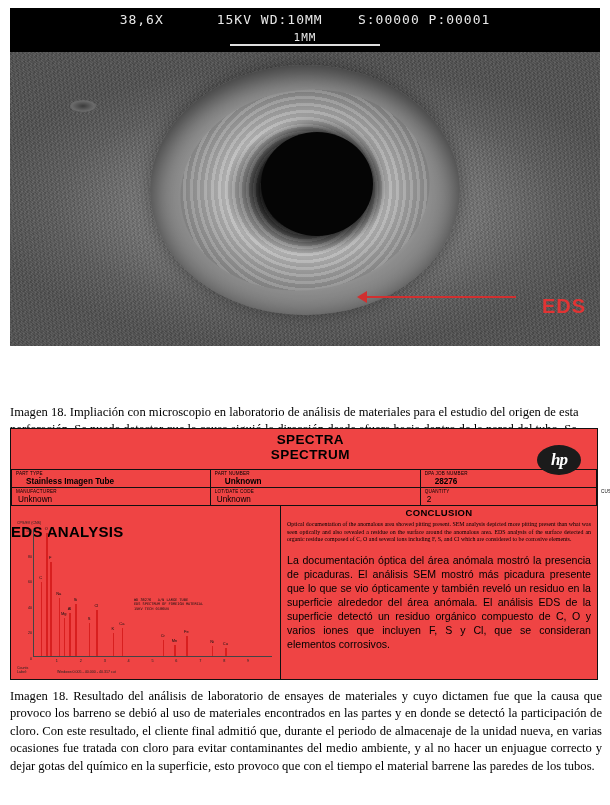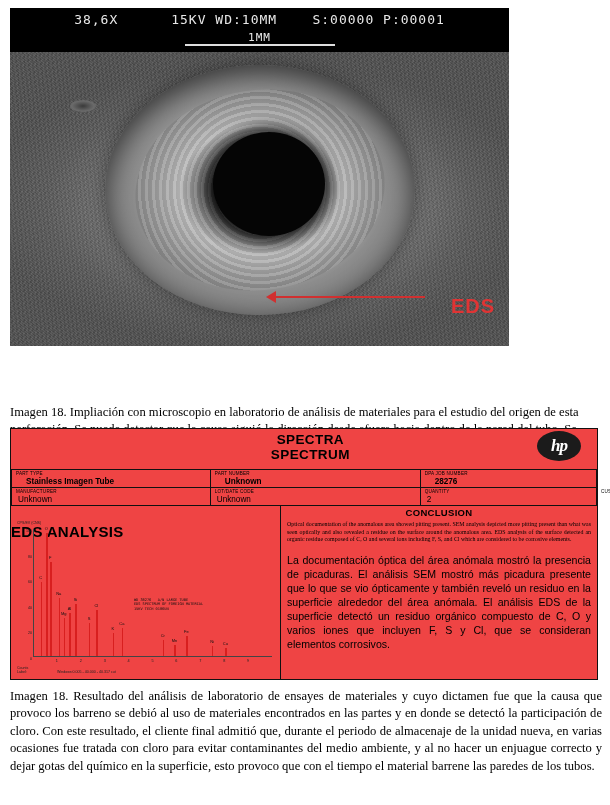--- a/index.html
+++ b/index.html
@@ -19,21 +19,21 @@
     width: 610px;
     height: 805px;
     padding: 0;
   }
 
   
   .sem-figure {
     position: absolute;
     left: 10px;
     top: 8px;
-    width: 499px;
+    width: 590px;
     height: 338px;
     background: #2e2e2e;
     overflow: hidden;
   }
   .sem-banner {
     position: absolute;
     left: 0; top: 0;
     width: 100%;
     height: 44px;
     background: #000000;
@@ -193,21 +193,21 @@
     text-align: center;
     font-family: "Liberation Sans", sans-serif;
     font-weight: bold;
     font-size: 13.5px;
     line-height: 1.12;
     letter-spacing: 0.4px;
   }
   .hp-logo {
     position: absolute;
     right: 16px;
-    top: 2px;
+    top: 16px;
     width: 44px;
     height: 30px;
     border-radius: 50%;
     background: #1b1b1b;
     color: #fff;
     font-family: "Liberation Serif", serif;
     font-style: italic;
     font-weight: bold;
     font-size: 17px;
     text-align: center;

